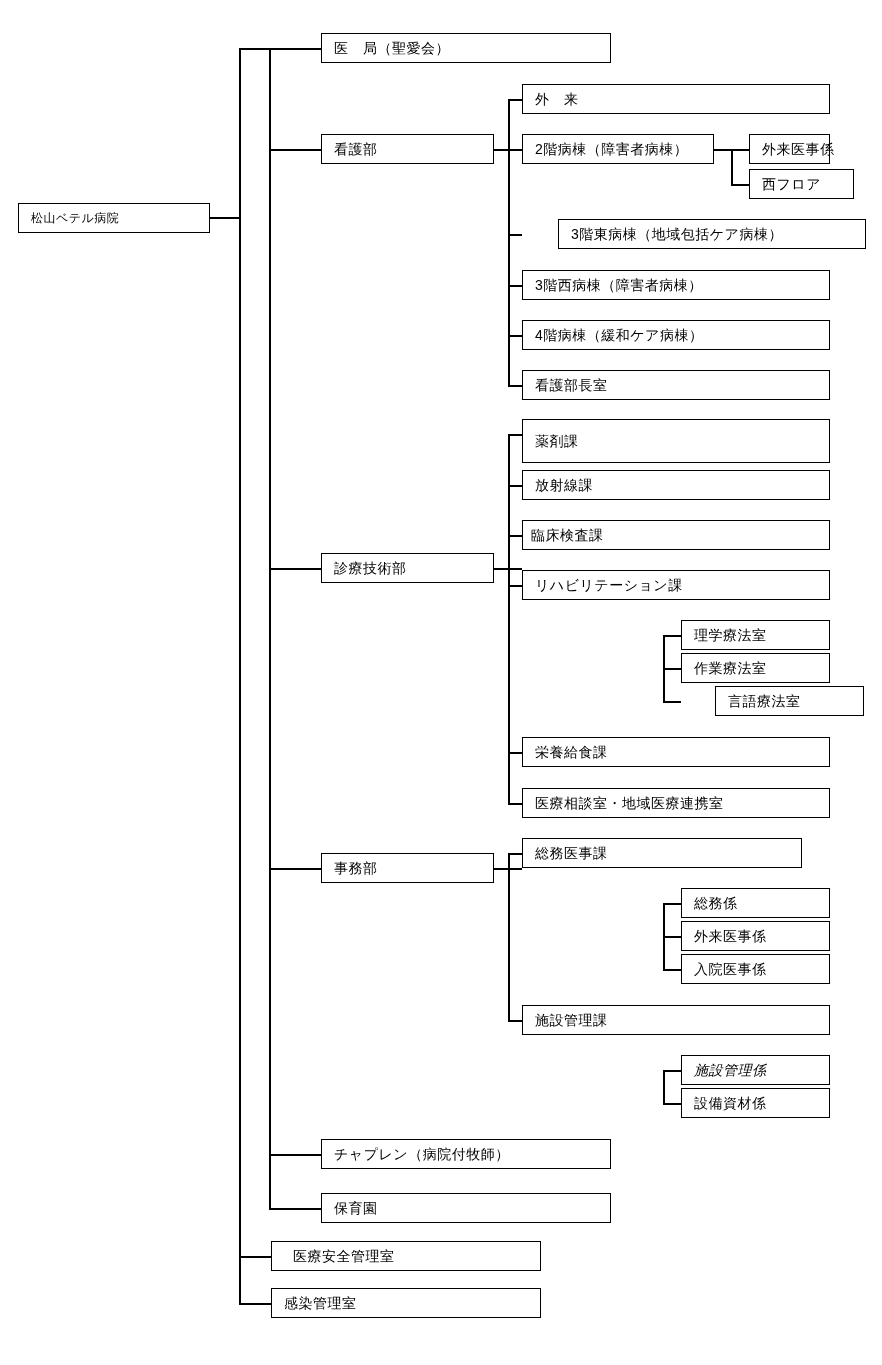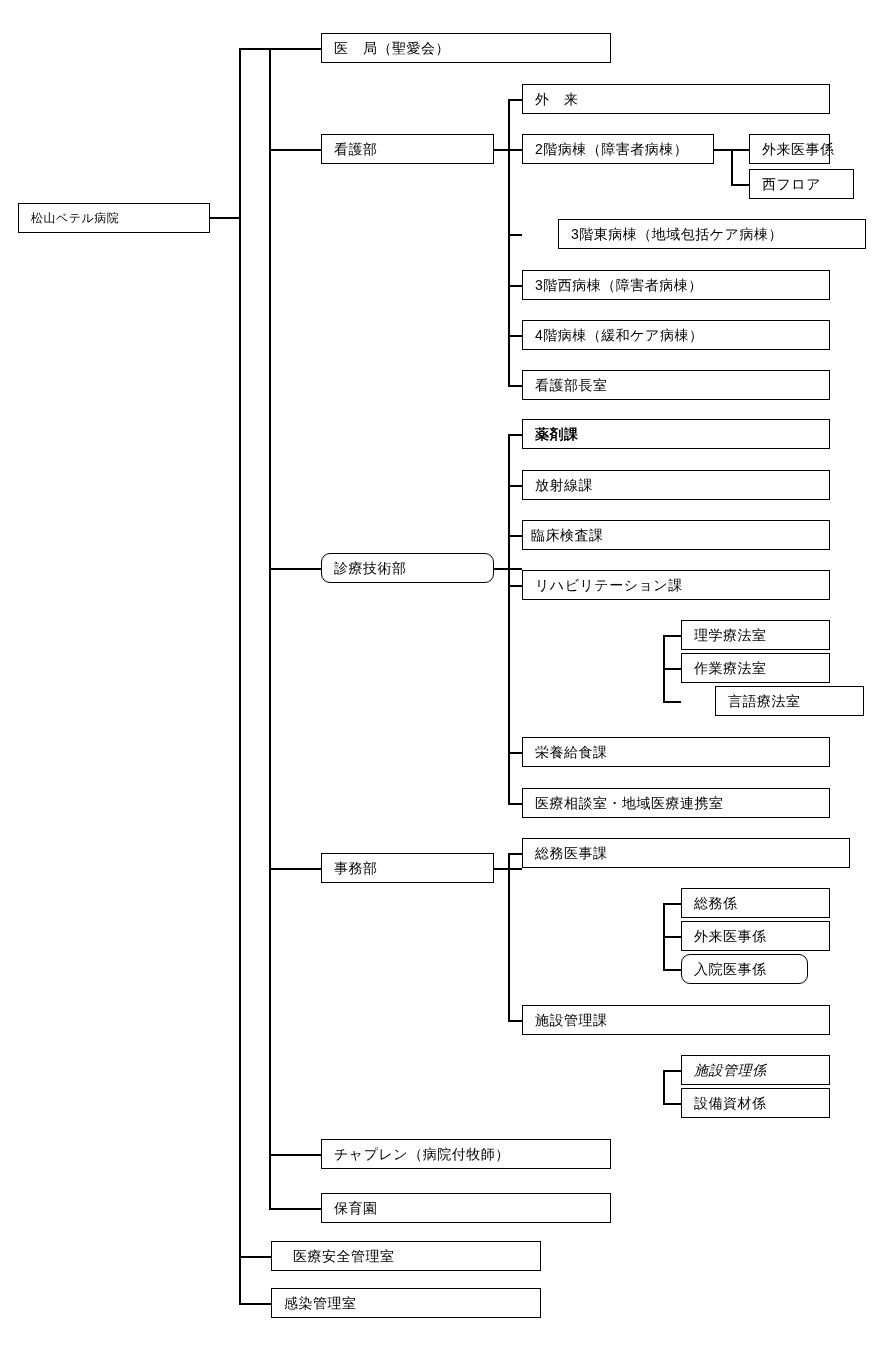--- a/index.html
+++ b/index.html
@@ -122,49 +122,49 @@
   <div class="node" style="left:749px; top:169px; width:105px; height:30px;">西フロア</div>
 
   <div class="node" style="left:522px; top:219px; width:308px; height:30px;margin-left:36px;">3階東病棟（地域包括ケア病棟）</div>
 
   <div class="node" style="left:522px; top:270px; width:308px; height:30px;">3階西病棟（障害者病棟）</div>
 
   <div class="node" style="left:522px; top:320px; width:308px; height:30px;">4階病棟（緩和ケア病棟）</div>
 
   <div class="node" style="left:522px; top:370px; width:308px; height:30px;">看護部長室</div>
 
-  <div class="node" style="left:321px; top:553px; width:173px; height:30px;border-radius:9px;">診療技術部</div>
+  <div class="node" style="left:321px; top:553px; width:173px; height:30px;">診療技術部</div>
 
-  <div class="node" style="left:522px; top:419px; width:308px; height:30px;font-weight:bold;">薬剤課</div>
+  <div class="node" style="left:522px; top:419px; width:308px; height:44px;">薬剤課</div>
 
   <div class="node" style="left:522px; top:470px; width:308px; height:30px;">放射線課</div>
 
   <div class="node" style="left:522px; top:520px; width:308px; height:30px;padding-left:8px;">臨床検査課</div>
 
   <div class="node" style="left:522px; top:570px; width:308px; height:30px;">リハビリテーション課</div>
 
   <div class="node" style="left:681px; top:620px; width:149px; height:30px;">理学療法室</div>
 
   <div class="node" style="left:681px; top:653px; width:149px; height:30px;">作業療法室</div>
 
   <div class="node" style="left:681px; top:686px; width:149px; height:30px;margin-left:34px;">言語療法室</div>
 
   <div class="node" style="left:522px; top:737px; width:308px; height:30px;">栄養給食課</div>
 
   <div class="node" style="left:522px; top:788px; width:308px; height:30px;">医療相談室・地域医療連携室</div>
 
   <div class="node" style="left:321px; top:853px; width:173px; height:30px;">事務部</div>
 
-  <div class="node" style="left:522px; top:838px; width:328px; height:30px;">総務医事課</div>
+  <div class="node" style="left:522px; top:838px; width:280px; height:30px;">総務医事課</div>
 
   <div class="node" style="left:681px; top:888px; width:149px; height:30px;">総務係</div>
 
   <div class="node" style="left:681px; top:921px; width:149px; height:30px;">外来医事係</div>
 
-  <div class="node" style="left:681px; top:954px; width:127px; height:30px;border-radius:9px;">入院医事係</div>
+  <div class="node" style="left:681px; top:954px; width:149px; height:30px;">入院医事係</div>
 
   <div class="node" style="left:522px; top:1005px; width:308px; height:30px;">施設管理課</div>
 
   <div class="node" style="left:681px; top:1055px; width:149px; height:30px;font-style:italic;">施設管理係</div>
 
   <div class="node" style="left:681px; top:1088px; width:149px; height:30px;">設備資材係</div>
 
   <div class="node" style="left:321px; top:1139px; width:290px; height:30px;">チャプレン（病院付牧師）</div>
 
   <div class="node" style="left:321px; top:1193px; width:290px; height:30px;">保育園</div>

